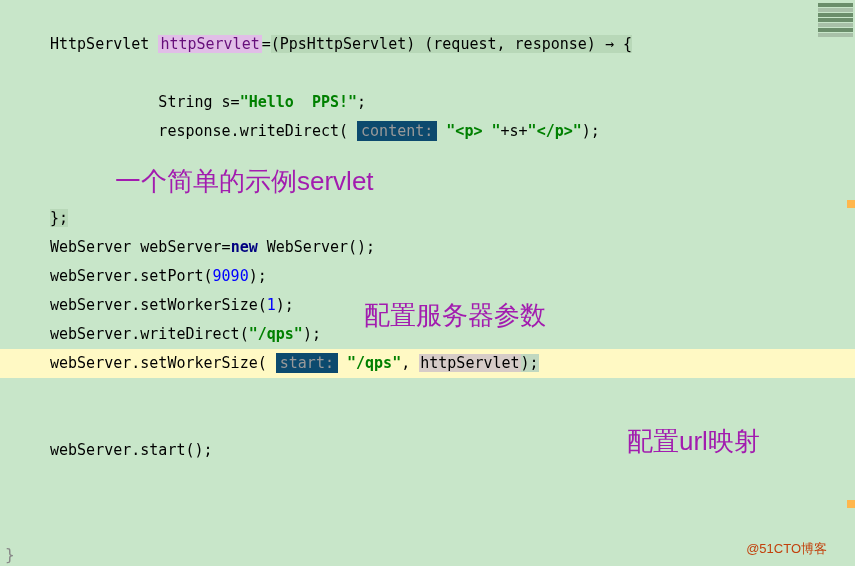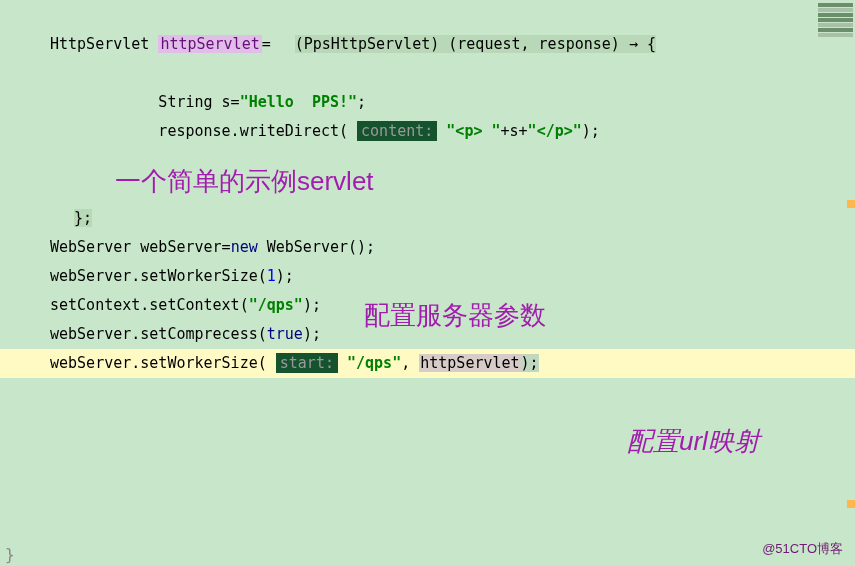--- a/index.html
+++ b/index.html
@@ -18,44 +18,44 @@
     }
     .editor {
       padding: 30px 0 0 50px;
       line-height: 29px;
     }
     .line {
       white-space: pre;
       position: relative;
     }
     .varname-hl { background: #e1bee7; color: #660e7a; padding: 0 2px; }
-    .keyword { color: #000080; font-weight: normal; }
+    .keyword { color: #000080; font-weight: bold; }
     .string { color: #008000; font-weight: bold; }
     .number { color: #0000ff; }
-    .param-hint { color: #999; font-style: normal; background: #14532d; padding: 1px 4px; }
+    .param-hint { color: #999; font-style: normal; background: #0c4a6e; padding: 1px 4px; }
     .highlight-line {
       background: #fff9c4;
       margin-left: -50px;
       padding-left: 50px;
       margin-right: -200px;
     }
     .highlight-var {
       background: #d7ccc8;
       padding: 0 1px;
     }
     .annotation {
       position: absolute;
       color: #a21caf;
       font-family: 'Microsoft YaHei', 'SimSun', sans-serif;
       font-size: 26px;
       font-weight: normal;
     }
     .annotation1 { top: 164px; left: 115px; }
     .annotation2 { top: 298px; left: 364px; }
-    .annotation3 { top: 424px; left: 627px; font-style: italic; }
+    .annotation3 { top: 424px; left: 627px; }
     .minimap {
       position: absolute;
       right: 2px;
       top: 2px;
       width: 35px;
       height: 50px;
     }
     .mini-line {
       height: 4px;
       margin: 1px 0;
@@ -67,58 +67,58 @@
       right: 0;
       width: 8px;
       height: 8px;
       background: #ffb74d;
     }
     .marker1 { top: 200px; }
     .marker2 { top: 500px; }
     .watermark {
       position: absolute;
       bottom: 8px;
-      right: 12px;
-      color: #701a75;
+      right: 28px;
+      color: #c2410c;
       font-size: 13px;
       font-family: sans-serif;
     }
     .brace-left {
       position: absolute;
       left: 5px;
       bottom: 2px;
       color: #888;
       font-size: 16px;
     }
     .bg-hl {
       background: #b8d8b8;
-      margin-left: 24px;
     }
     .caret-box {
       background: #c0d8c0;
     }
   </style>
 </head>
 <body>
 
 <div class="editor">
   <div class="line"><span>HttpServlet </span><span class="varname-hl">httpServlet</span><span>=</span><span class="bg-hl">(PpsHttpServlet) (request, response) → {</span></div>
   <div class="line">&nbsp;</div>
   <div class="line"><span>            String s=</span><span class="string">"Hello  PPS!"</span><span>;</span></div>
   <div class="line"><span>            response.writeDirect( </span><span class="param-hint">content:</span><span class="string"> "&lt;p&gt; "</span><span>+s+</span><span class="string">"&lt;/p&gt;"</span><span>);</span></div>
   <div class="line">&nbsp;</div>
   <div class="line">&nbsp;</div>
   <div class="line"><span class="bg-hl">};</span></div>
   <div class="line"><span>WebServer webServer=</span><span class="keyword">new</span><span> WebServer();</span></div>
+  <div class="line"><span>webServer.setPort(</span><span class="number">9090</span><span>);</span></div>
   <div class="line"><span>webServer.setWorkerSize(</span><span class="number">1</span><span>);</span></div>
-  <div class="line"><span>setContext.setContext(</span><span class="string">"/qps"</span><span>);</span></div>
-  <div class="line"><span>webServer.setComprecess(</span><span class="keyword">true</span><span>);</span></div>
+  <div class="line"><span>webServer.writeDirect(</span><span class="string">"/qps"</span><span>);</span></div>
   <div class="line highlight-line"><span>webServer.setWorkerSize( </span><span class="param-hint">start:</span><span class="string"> "/qps"</span><span>, </span><span class="highlight-var">httpServlet</span><span class="caret-box">);</span></div>
   <div class="line">&nbsp;</div>
   <div class="line">&nbsp;</div>
+  <div class="line">webServer.start();</div>
 </div>
 
 <div class="annotation annotation1">一个简单的示例servlet</div>
 <div class="annotation annotation2">配置服务器参数</div>
 <div class="annotation annotation3">配置url映射</div>
 
 <div class="minimap">
   <div class="mini-line dark"></div>
   <div class="mini-line"></div>
   <div class="mini-line dark"></div>

